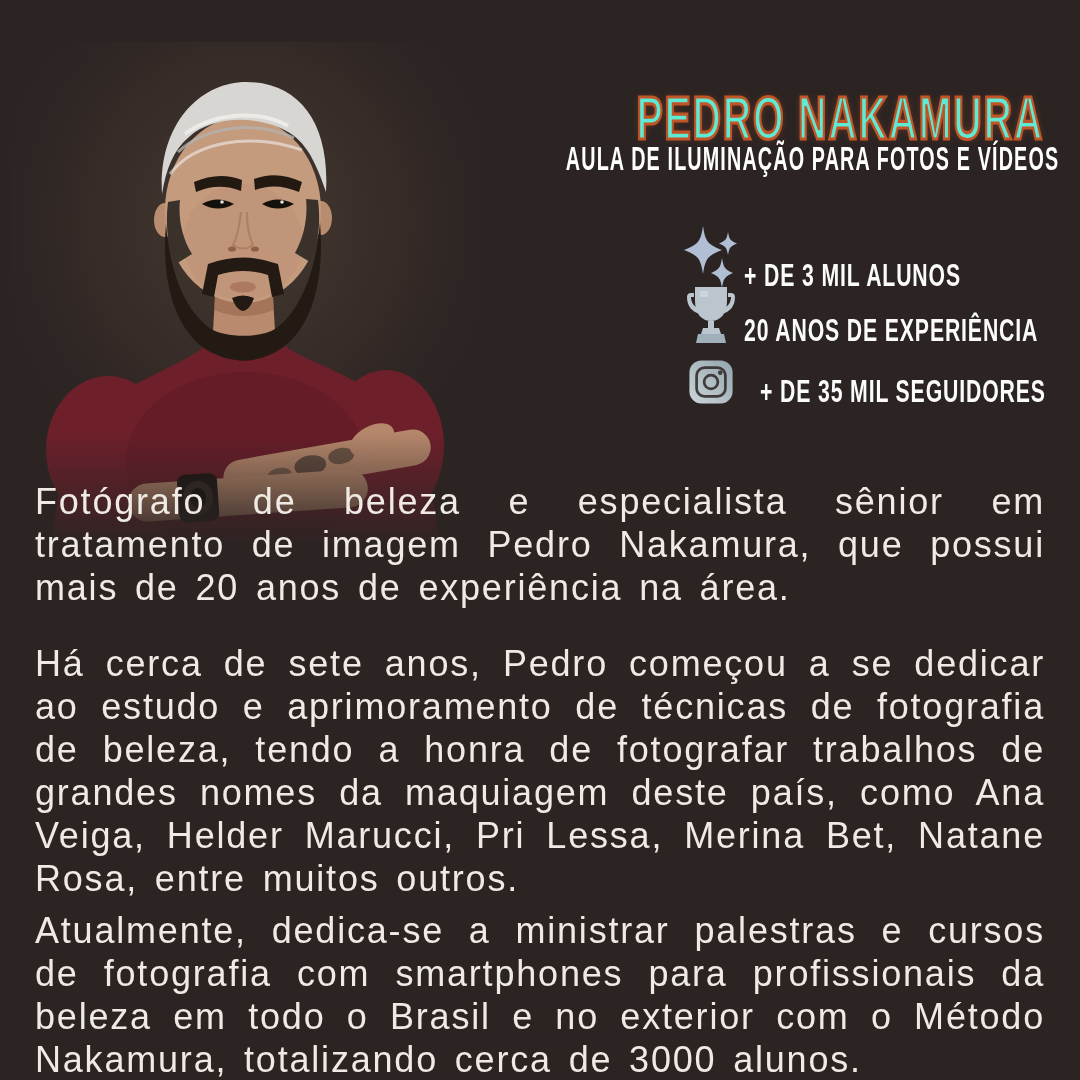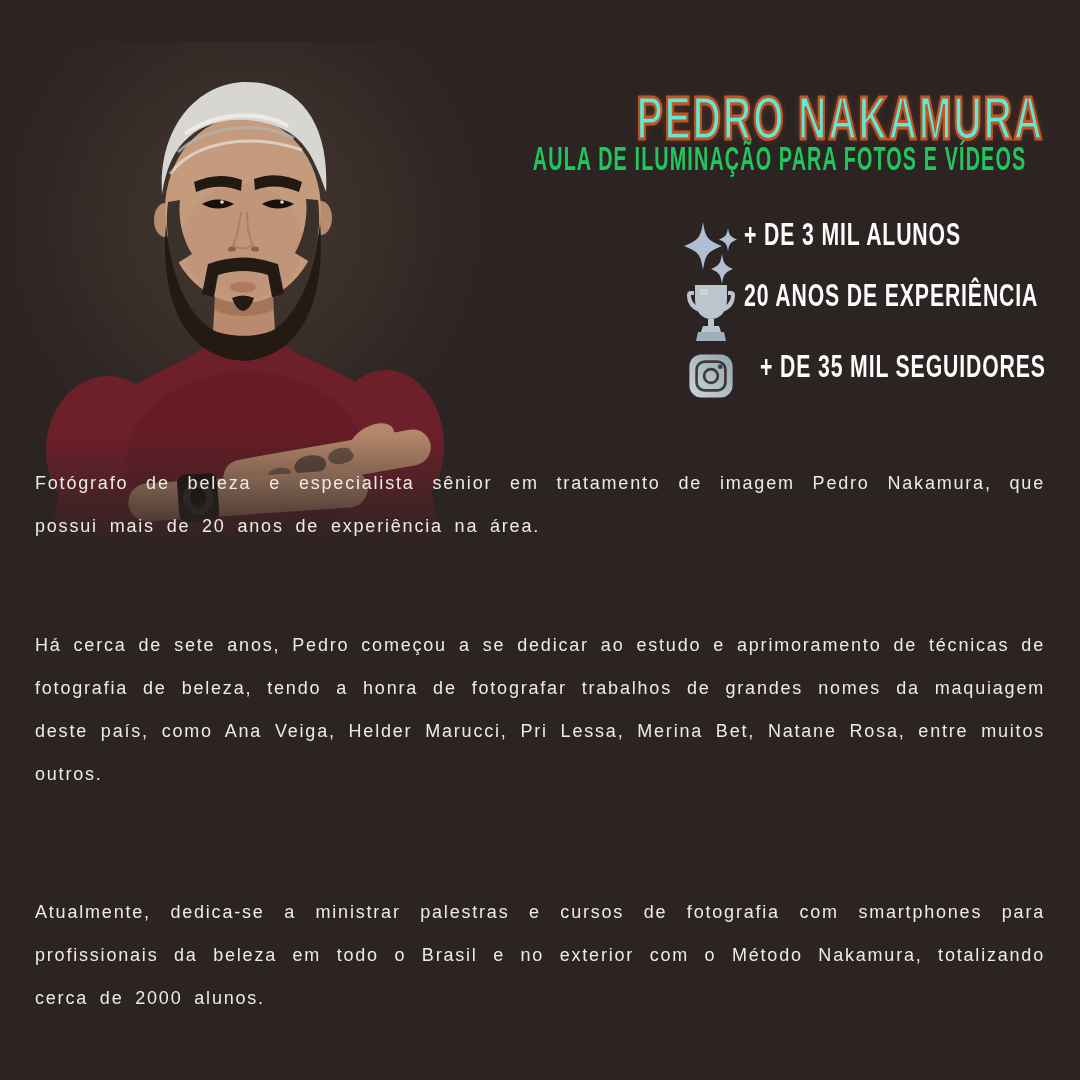--- a/index.html
+++ b/index.html
@@ -18,43 +18,43 @@
   .title{
     position:absolute;top:82px;right:36px;
     text-align:right;white-space:nowrap;
     font-weight:bold;font-size:47px;letter-spacing:2px;
     color:#5eead4;
     -webkit-text-stroke:2.5px #c05527;
     text-shadow:0 0 7px rgba(192,85,39,.45);
   }
   .title .cond{display:inline-block;transform:scale(0.84,1.3);transform-origin:100% 0;}
   .subtitle{
-    position:absolute;top:140px;right:54px;
+    position:absolute;top:140px;right:21px;
     text-align:right;white-space:nowrap;
     font-weight:bold;font-size:26px;letter-spacing:1.5px;
-    color:#22c55e;
+    color:#ffffff;
   }
   .subtitle .cond{display:inline-block;transform:scale(0.76,1.25);transform-origin:100% 0;}
   
   .stat-row{
-    position:absolute;left:678px;display:flex;align-items:flex-start;
+    position:absolute;left:678px;display:flex;align-items:flex-end;
   }
   .stat-row .icon-box{width:66px;display:flex;justify-content:center;align-items:center;flex:0 0 66px;}
   .stat-label{
     white-space:nowrap;font-weight:bold;font-size:25px;letter-spacing:1px;color:#fbfbfb;
   }
   .stat-label .cond{display:inline-block;transform:scale(0.85,1.22);transform-origin:0 50%;}
   .row-1{top:220px;height:70px;}
   .row-2{top:281px;height:64px;}
   .row-3{top:352px;height:54px;gap:16px;}
   
   .bio-par{
     position:absolute;left:35px;width:1010px;
     color:#f0eae4;
-    font-size:18px;line-height:43px;letter-spacing:1.8px;word-spacing:5px;
+    font-size:36px;line-height:43px;letter-spacing:1.8px;word-spacing:5px;
     text-align:justify;
   }
   .p1{top:444px;}
   .p2{top:606px;}
   .p3{top:873px;}
 </style>
 </head>
 <body>
 
 <svg class="portrait" viewBox="0 0 470 500" xmlns="http://www.w3.org/2000/svg" aria-hidden="true">
@@ -182,13 +182,13 @@
       <rect x="12" y="12" width="36" height="36" rx="10" fill="none" stroke="#2b2423" stroke-width="3.4" opacity="0.85"></rect>
       <circle cx="30" cy="30" r="8.6" fill="none" stroke="#2b2423" stroke-width="3.4" opacity="0.85"></circle>
       <circle cx="41.5" cy="18.5" r="2.8" fill="#2b2423" opacity="0.85"></circle>
     </svg>
   </span>
   <span class="stat-label"><span class="cond">+ DE 35 MIL SEGUIDORES</span></span>
 </div>
 
 <p class="bio-par p1">Fotógrafo de beleza e especialista sênior em tratamento de imagem Pedro Nakamura, que possui mais de 20 anos de experiência na área.</p>
 <p class="bio-par p2">Há cerca de sete anos, Pedro começou a se dedicar ao estudo e aprimoramento de técnicas de fotografia de beleza, tendo a honra de fotografar trabalhos de grandes nomes da maquiagem deste país, como Ana Veiga, Helder Marucci, Pri Lessa, Merina Bet, Natane Rosa, entre muitos outros.</p>
-<p class="bio-par p3">Atualmente, dedica-se a ministrar palestras e cursos de fotografia com smartphones para profissionais da beleza em todo o Brasil e no exterior com o Método Nakamura, totalizando cerca de 2000 alunos.</p>
+<p class="bio-par p3">Atualmente, dedica-se a ministrar palestras e cursos de fotografia com smartphones para profissionais da beleza em todo o Brasil e no exterior com o Método Nakamura, totalizando cerca de 3000 alunos.</p>
 
 </body></html>

